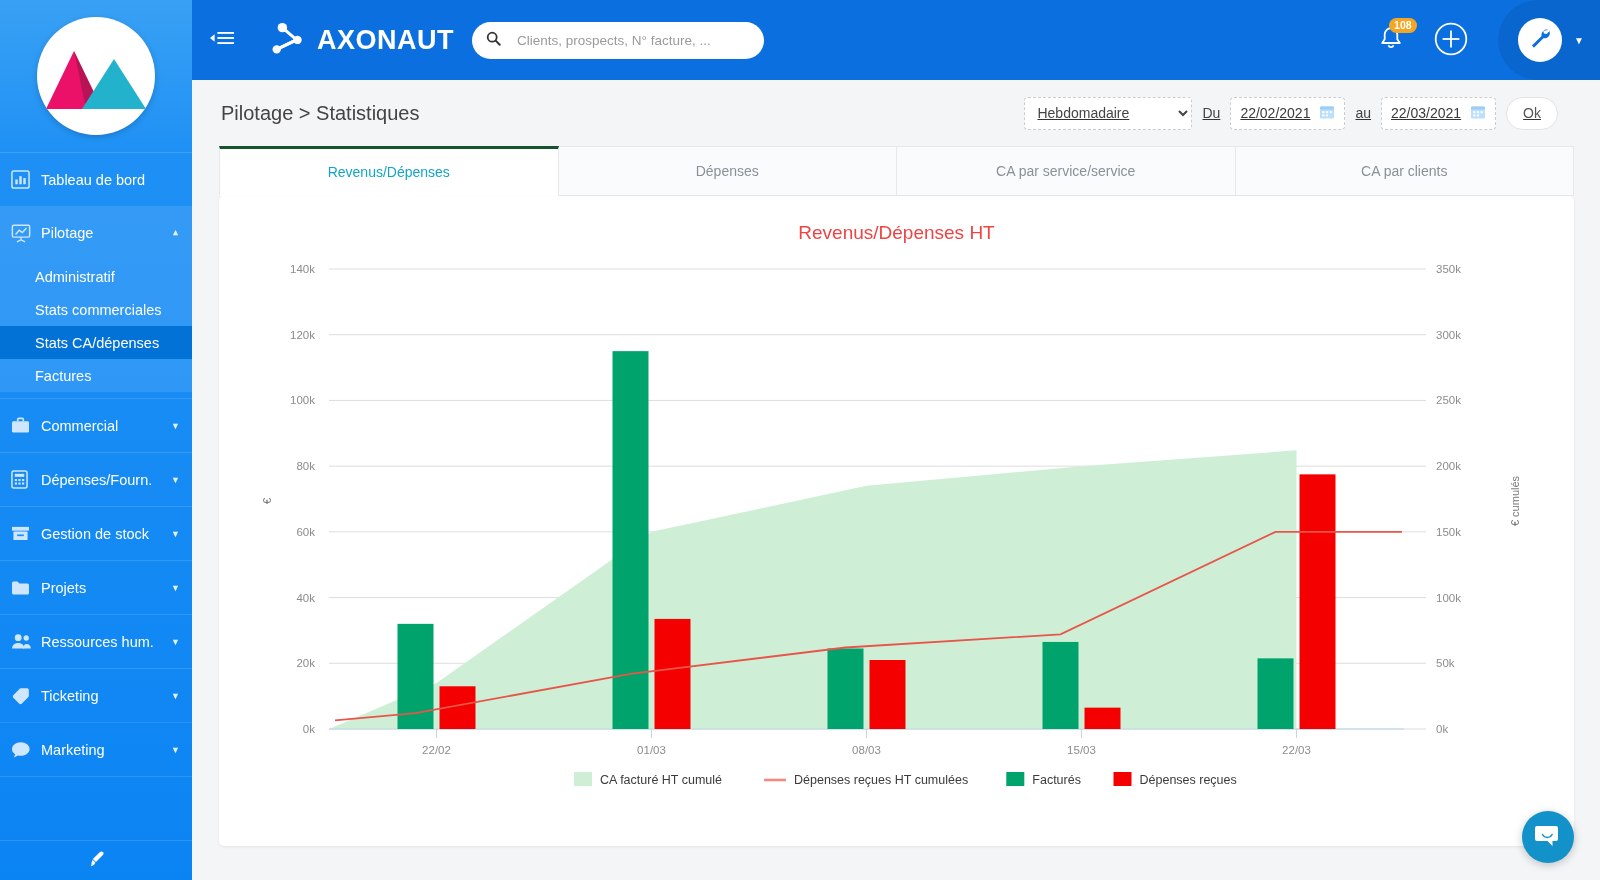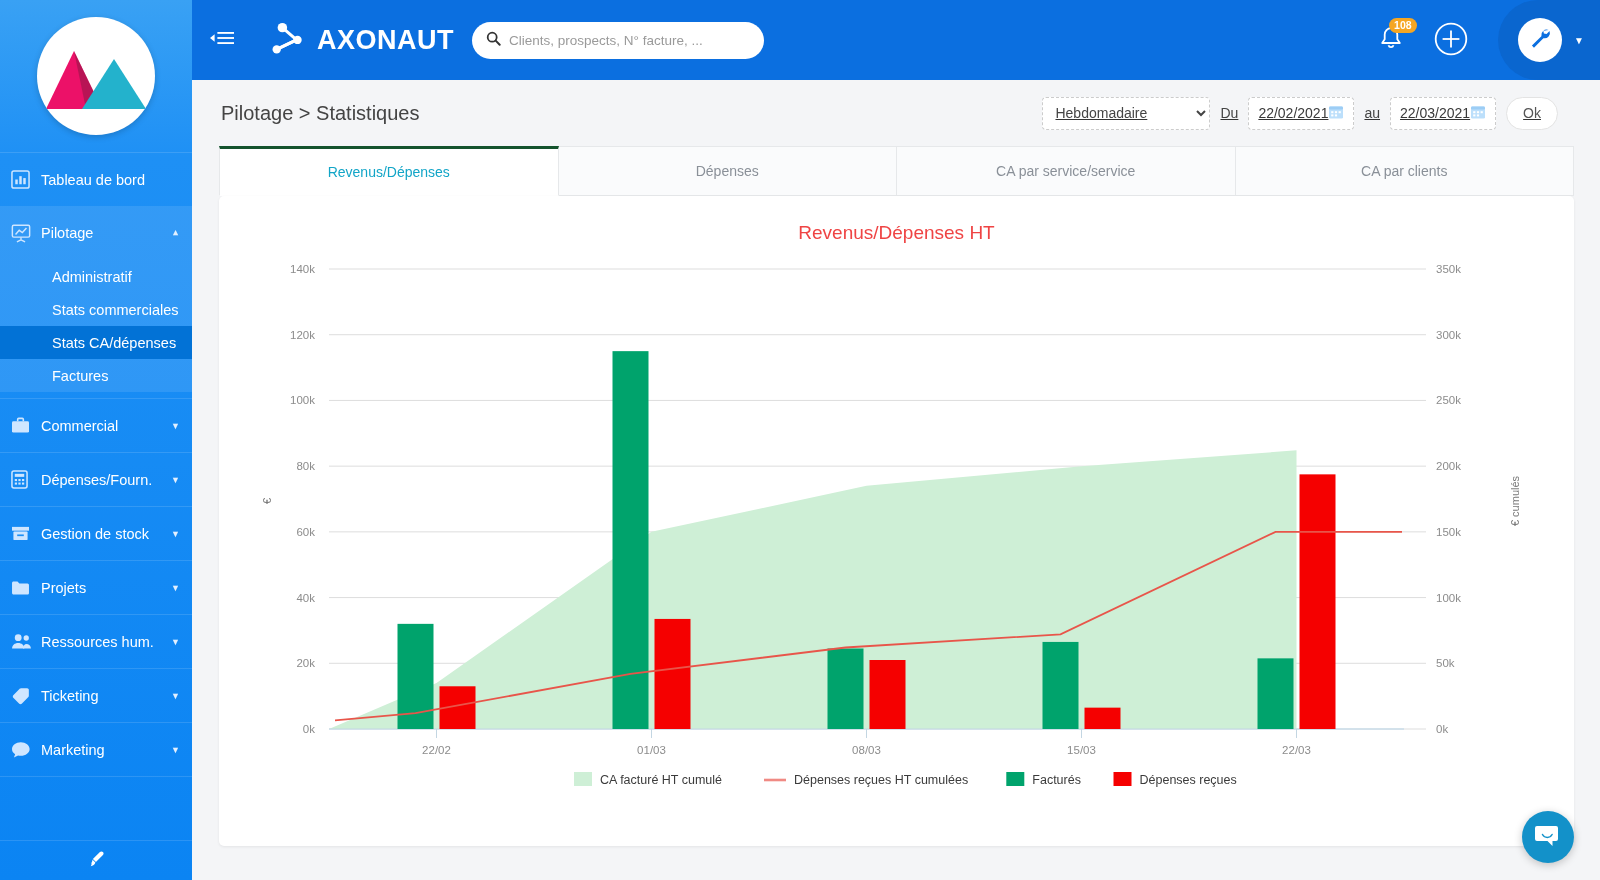--- a/index.html
+++ b/index.html
@@ -34,21 +34,21 @@
   }
   .nav-item:first-of-type { border-top: none; }
   .nav-ico { width: 30px; display: flex; align-items: center; color: #cfe6ff; }
   .nav-ico svg { display: block; }
   .nav-label { flex: 1; }
   .caret { margin-right: 12px; font-size: 9px; color: #e3f0ff; }
   .caret.up { transform: rotate(180deg); }
 
   .nav-group { background: rgba(255,255,255,0.10); }
   .sub-item {
-    height: 33px; display: flex; align-items: center; padding-left: 52px;
+    height: 33px; display: flex; align-items: center; padding-left: 35px;
     color: #fff; font-size: 14.5px; cursor: pointer; position: relative;
   }
   .sub-item.active { background: #0272d6; }
   .sub-item.active::after {
     content: ""; position: absolute; right: -14px; top: 0;
     border-top: 16.5px solid transparent; border-bottom: 16.5px solid transparent;
     border-left: 14px solid #0272d6;
   }
   .nav-spacer { height: 52px; border-top: 1px solid rgba(255,255,255,0.13); }
   .sidebar-foot {
@@ -60,21 +60,21 @@
   
   .topbar {
     position: absolute; left: 192px; top: 0; right: 0; height: 80px;
     background: #0b6fe0; display: flex; align-items: center;
   }
   .collapse-btn { margin-left: 18px; color: #fff; font-size: 19px; cursor: pointer; letter-spacing: -1px;}
   .brand { display: flex; align-items: center; margin-left: 34px; }
   .brand-name { color: #fff; font-size: 27px; font-weight: bold; letter-spacing: .5px; margin-left: 7px; }
   .search-box {
     margin-left: 18px; width: 292px; height: 37px; background: #fff; border-radius: 19px;
-    display: flex; align-items: center; padding: 0 14px; cursor: text;
+    display: flex; align-items: center; padding: 0 14px; cursor: text; gap: 8px;
   }
   .search-box input {
     border: none; outline: none; flex: 1; font-size: 13.5px; color: #555;
     font-family: "Liberation Sans", sans-serif; margin-left: 8px; background: transparent;
   }
   .search-box input::placeholder { color: #9a9a9a; }
   .top-right { margin-left: auto; display: flex; align-items: center; height: 80px; }
   .bell-wrap { position: relative; cursor: pointer; margin-right: 30px; }
   .badge {
     position: absolute; left: 11px; top: -7px; background: #f5a623; color: #fff;
@@ -98,21 +98,21 @@
   .breadcrumb { font-size: 20px; color: #444; }
   .date-controls { margin-left: auto; display: flex; align-items: center; gap: 10px; text-decoration: underline; }
   .select-box {
     border: 1px dashed #ccc; border-radius: 4px; background: #fff; height: 33px;
     padding: 0 8px; font-size: 14px; color: #444; font-family: "Liberation Sans", sans-serif;
     min-width: 168px; cursor: pointer;
   }
   .lbl-small { font-size: 14px; color: #444; }
   .date-field {
     border: 1px dashed #ccc; border-radius: 4px; background: #fff; height: 33px;
-    display: flex; align-items: center; padding: 0 9px; cursor: pointer;
+    display: flex; align-items: center; padding: 0 9px; gap: 9px; cursor: pointer;
   }
   .date-field .val { font-size: 14px; color: #3a3a3a; }
   .ok-btn {
     border: 1px solid #e3e3e3; background: #fff; border-radius: 17px; height: 33px;
     padding: 0 16px; font-size: 14px; color: #555; cursor: pointer;
     font-family: "Liberation Sans", sans-serif;
   }
 
   
   .tabs { display: flex; margin: 0 26px 0 27px; }

